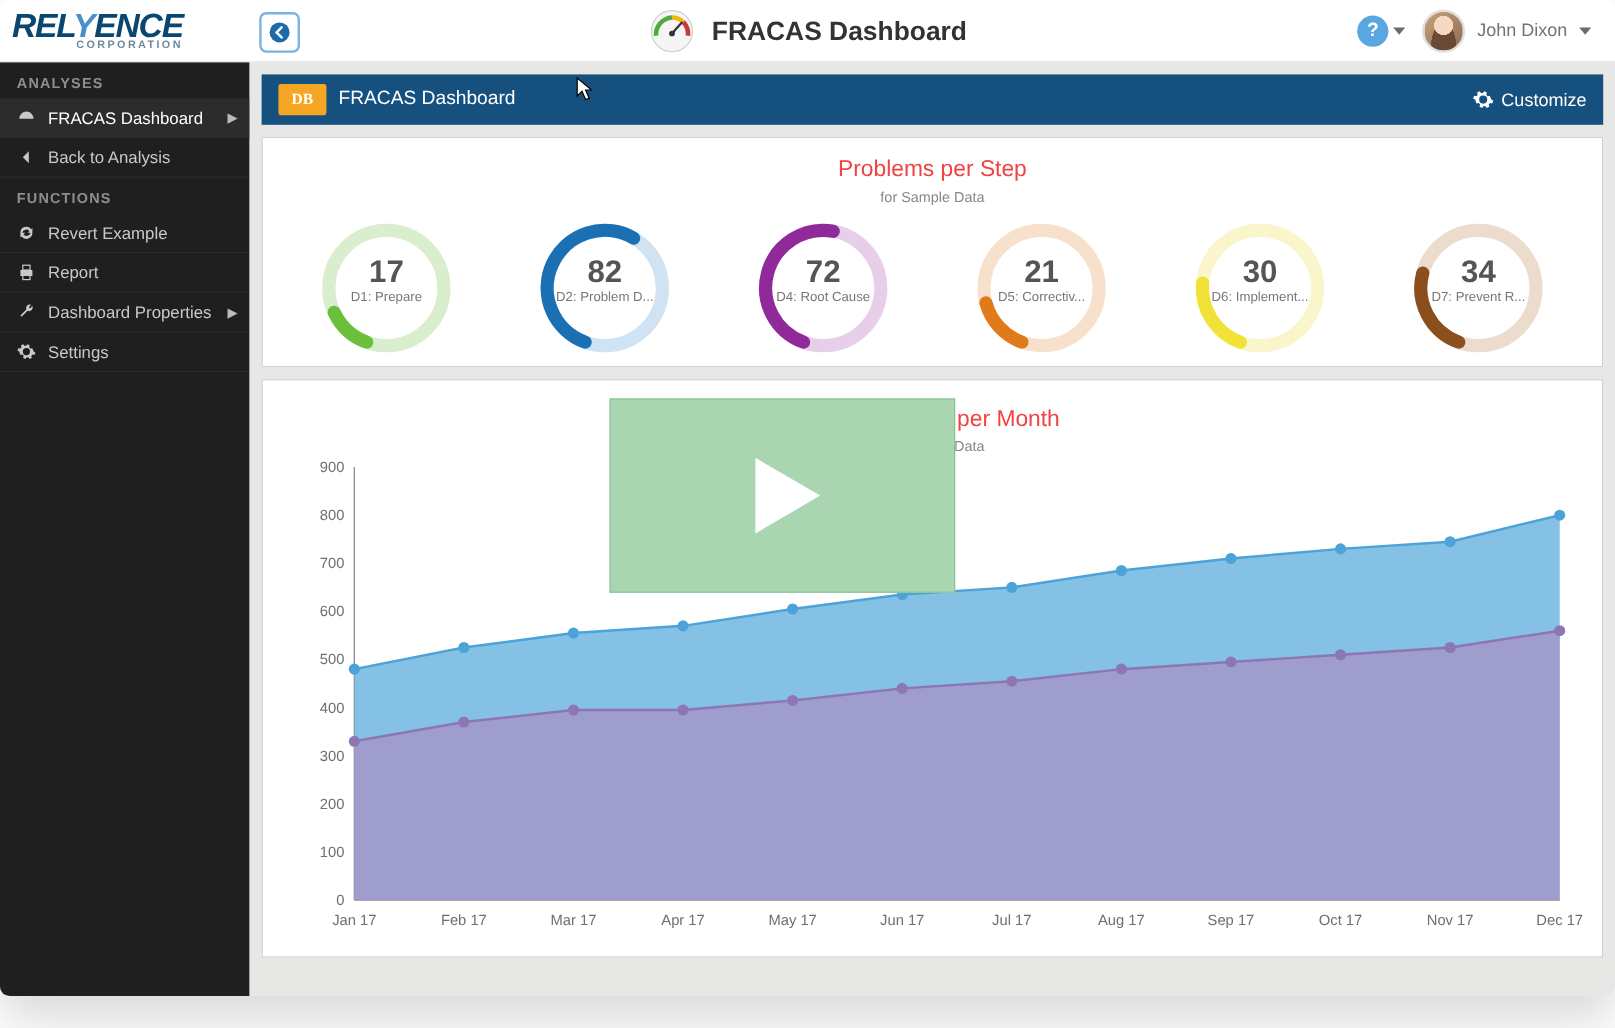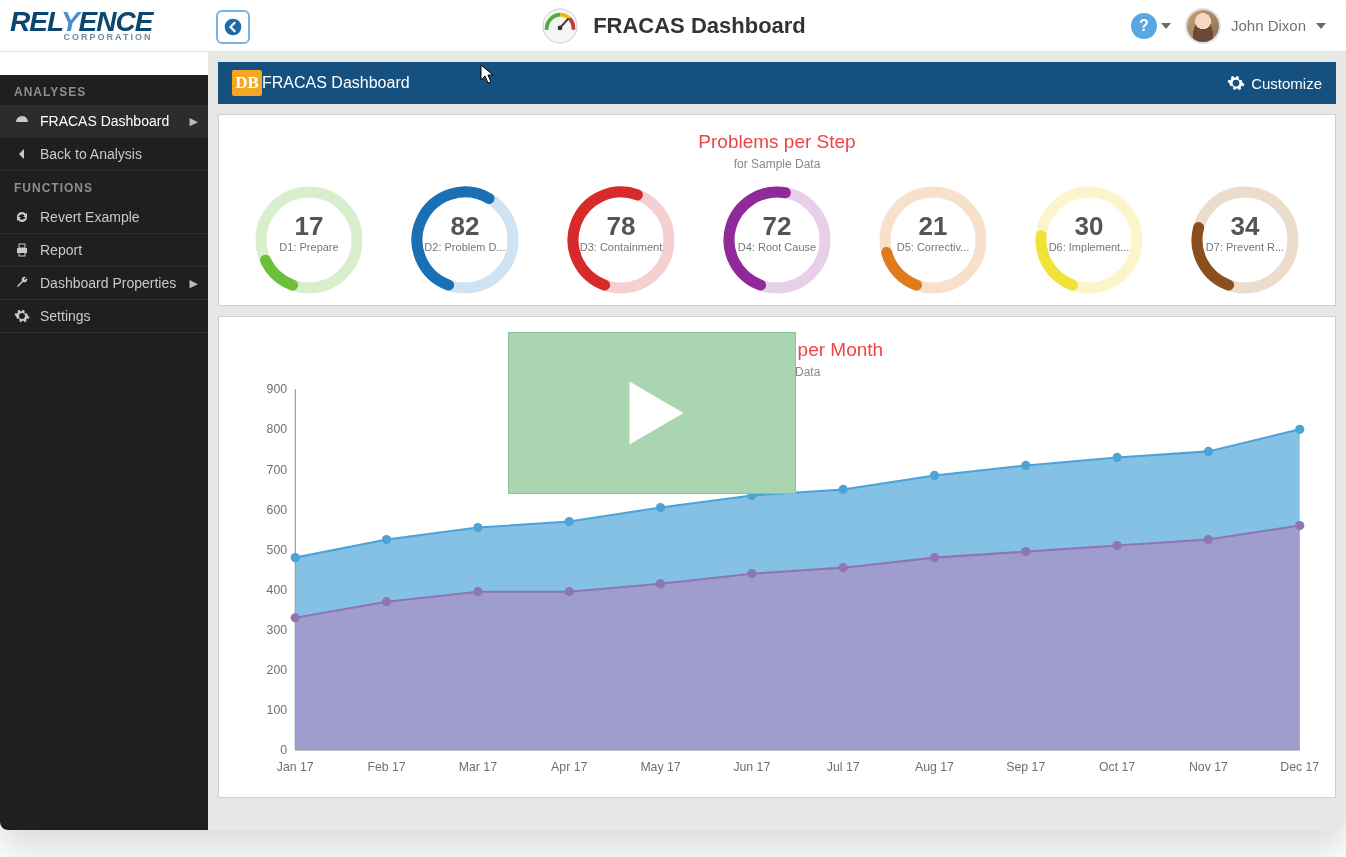--- a/index.html
+++ b/index.html
@@ -26,31 +26,31 @@
   .top-right { display:flex; align-items:center; gap:14px; }
   .help-btn { display:flex; align-items:center; gap:4px; cursor:pointer; }
   .help-circle { width:26px; height:26px; border-radius:50%; background:#59a7e0; color:#fff; font-weight:bold; display:flex; align-items:center; justify-content:center; font-size:16px; }
   .caret { width:0; height:0; border-left:5px solid transparent; border-right:5px solid transparent; border-top:6px solid #6b6b6b; }
   .user-area { display:flex; align-items:center; gap:10px; cursor:pointer; }
   .avatar { width:36px; height:36px; border-radius:50%; background:linear-gradient(135deg,#c9a27a,#8b6b52); border:2px solid #e0e0e0; position:relative; overflow:hidden; }
   .avatar::after{ content:""; position:absolute; inset:0; background:radial-gradient(circle at 50% 35%, #f4d8c0 30%, transparent 31%), radial-gradient(ellipse at 50% 85%, #6a4a35 45%, transparent 46%);}
   .user-name { font-size:15px; color:#737373; }
 
   
-  .sidebar { position:absolute; left:0; top:52px; bottom:0; width:208px; background:#1f1f1f; color:#c9c9c9; font-size:14px;margin-top:23px; }
+  .sidebar { position:absolute; left:0; top:52px; bottom:0; width:208px; background:#1f1f1f; color:#c9c9c9; font-size:14px; }
   .sb-section { padding:10px 14px 6px; font-size:12px; font-weight:bold; letter-spacing:1px; color:#8e8e8e; }
   .sb-item { display:flex; align-items:center; gap:10px; padding:8px 14px; cursor:pointer; border-bottom:1px solid #2c2c2c; position:relative; }
   .sb-item .chev { position:absolute; right:10px; font-size:11px; color:#bcbcbc; }
   .sb-item svg { width:16px; height:16px; fill:#c9c9c9; }
   .sb-item.selected { background:#2c2c2c; color:#fff; }
 
   
   .content { position:absolute; left:208px; top:52px; right:0; bottom:0; background:#e7e7e5; padding:10px; }
   .page-header { background:#16507e; color:#fff; height:42px; display:flex; align-items:center; padding:0 14px; font-size:16px; }
-  .db-badge { width:30px; height:26px; background:#f5a623; color:#fff; font-weight:bold; font-size:17px; display:flex; align-items:center; justify-content:center; margin-right:0; border-radius:2px; font-family:"Times New Roman",serif; }
+  .db-badge { width:40px; height:26px; background:#f5a623; color:#fff; font-weight:bold; font-size:13px; display:flex; align-items:center; justify-content:center; margin-right:10px; border-radius:2px; font-family:"Times New Roman",serif; }
   .customize { margin-left:auto; display:flex; align-items:center; gap:6px; font-size:15px; cursor:pointer; }
   .gear { width:18px; height:18px; }
 
   .panel { border:1px solid #d0d0d0; background:#fff; margin-top:10px; padding:16px 6px 10px; }
   .panel-title { text-align:center; font-size:19px; color:#ef4444; }
   .panel-sub { text-align:center; font-size:12px; color:#888; margin-top:4px; }
 
   .donuts { display:flex; justify-content:space-around; margin-top:14px; padding:0 6px; }
   .donut { width:124px; display:flex; flex-direction:column; align-items:center; }
   .donut svg { width:110px; height:110px; }
@@ -184,28 +184,20 @@
       <text x="55" y="50" text-anchor="middle" class="num">17</text>
       <text x="55" y="66" text-anchor="middle" class="lbl">D1: Prepare</text>
     </svg>
           </div>
           <div class="donut">
             <svg viewBox="0 0 110 110">
       <circle cx="55" cy="55" r="48" fill="none" stroke="#cfe3f3" stroke-width="11"></circle>
       <path d="M 38.5830331203679 100.1052457977236 A 48 48 0 1 1 79 13.430780618346944" fill="none" stroke="#1b6fb3" stroke-width="11" stroke-linecap="round"></path>
       <text x="55" y="50" text-anchor="middle" class="num">82</text>
       <text x="55" y="66" text-anchor="middle" class="lbl">D2: Problem D...</text>
-    </svg>
-          </div>
-          <div class="donut">
-            <svg viewBox="0 0 110 110">
-      <circle cx="55" cy="55" r="48" fill="none" stroke="#f5d0d0" stroke-width="11"></circle>
-      <path d="M 38.5830331203679 100.1052457977236 A 48 48 0 0 1 71.41696687963207 9.894754202276388" fill="none" stroke="#d82a2a" stroke-width="11" stroke-linecap="round"></path>
-      <text x="55" y="50" text-anchor="middle" class="num">78</text>
-      <text x="55" y="66" text-anchor="middle" class="lbl">D3: Containment</text>
     </svg>
           </div>
           <div class="donut">
             <svg viewBox="0 0 110 110">
       <circle cx="55" cy="55" r="48" fill="none" stroke="#e7cfe9" stroke-width="11"></circle>
       <path d="M 38.5830331203679 100.1052457977236 A 48 48 0 0 1 63.33511252801264 7.72922785541401" fill="none" stroke="#902a9b" stroke-width="11" stroke-linecap="round"></path>
       <text x="55" y="50" text-anchor="middle" class="num">72</text>
       <text x="55" y="66" text-anchor="middle" class="lbl">D4: Root Cause</text>
     </svg>
           </div>

